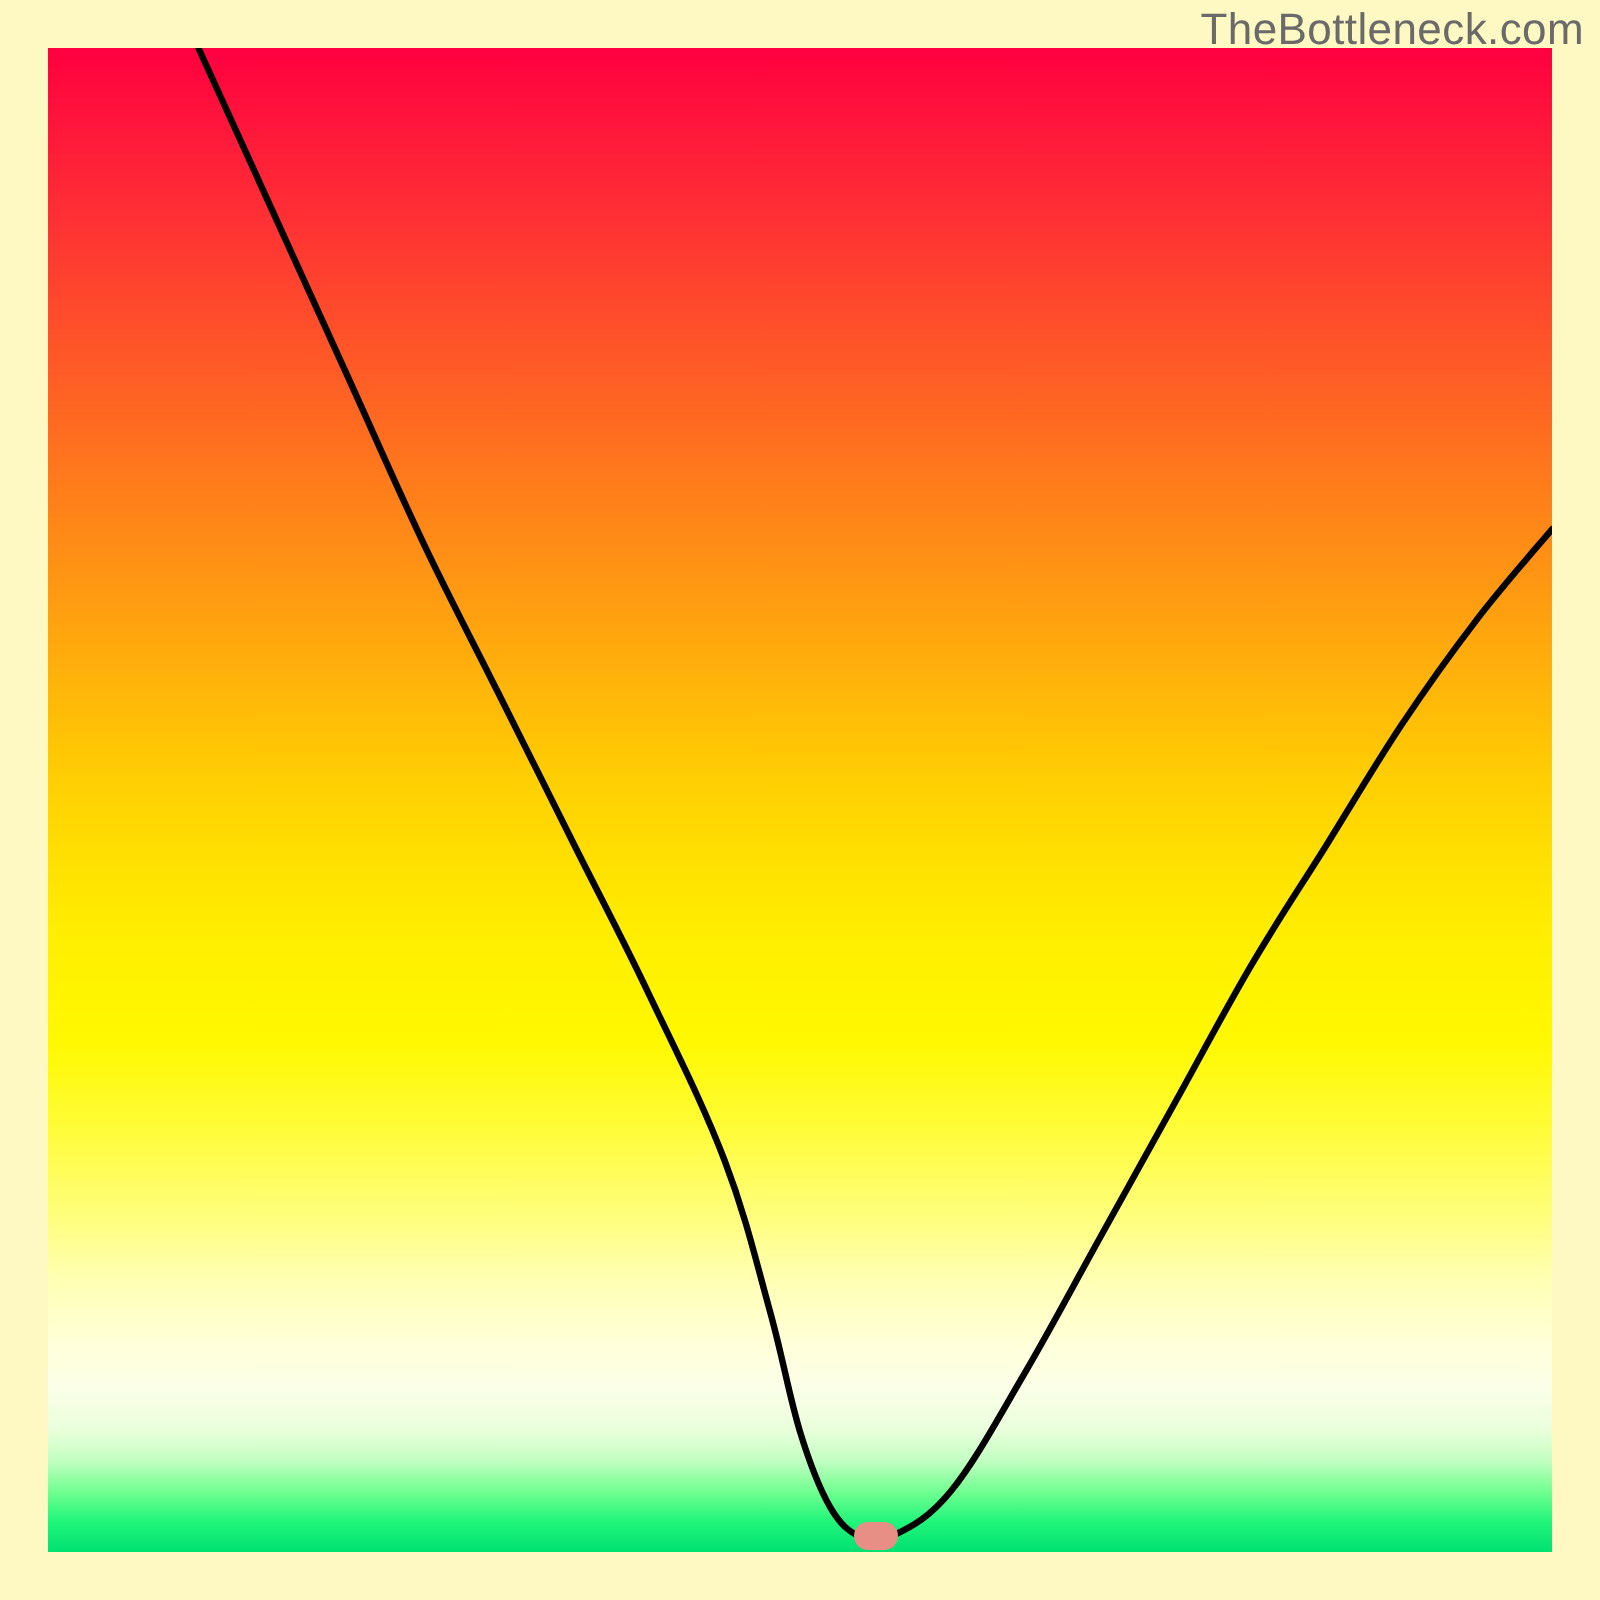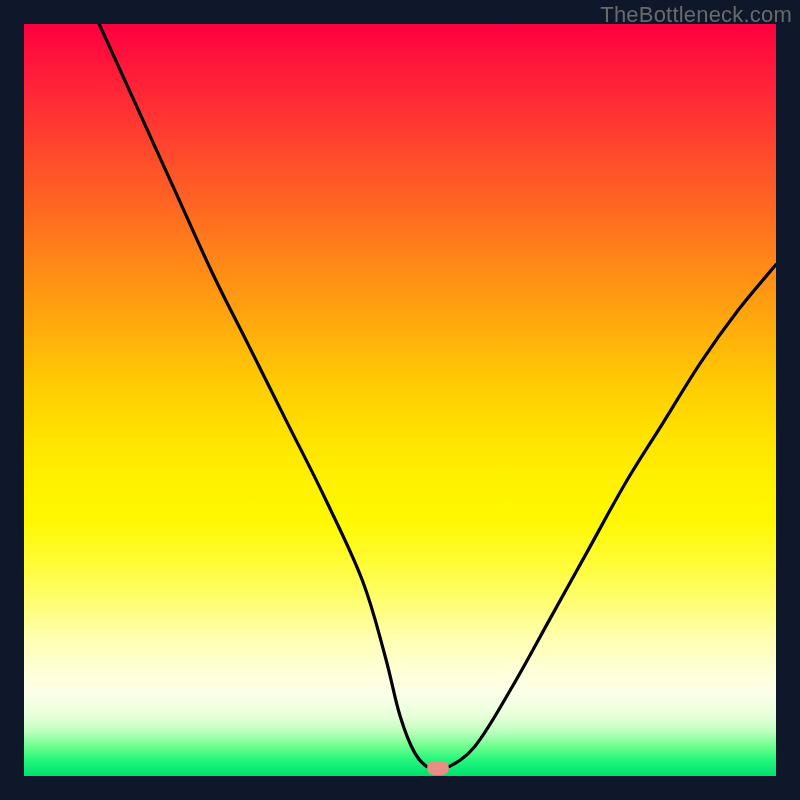--- a/index.html
+++ b/index.html
@@ -1,21 +1,21 @@
 <!DOCTYPE html>
 <html><head>
 <meta charset="utf-8">
 <style>
   * { margin: 0; padding: 0; box-sizing: border-box; }
   html, body { width: 800px; height: 800px; overflow: hidden; background: #000; }
   .frame {
     position: relative;
     width: 800px;
     height: 800px;
-    background: #0f172a;
+    background: #fef9c3;
   }
   .plot-area {
     position: absolute;
     left: 24px;
     top: 24px;
     width: 752px;
     height: 752px;
     background: linear-gradient(to bottom,
       #ff0040 0%,
       #ff1a3a 6%,

